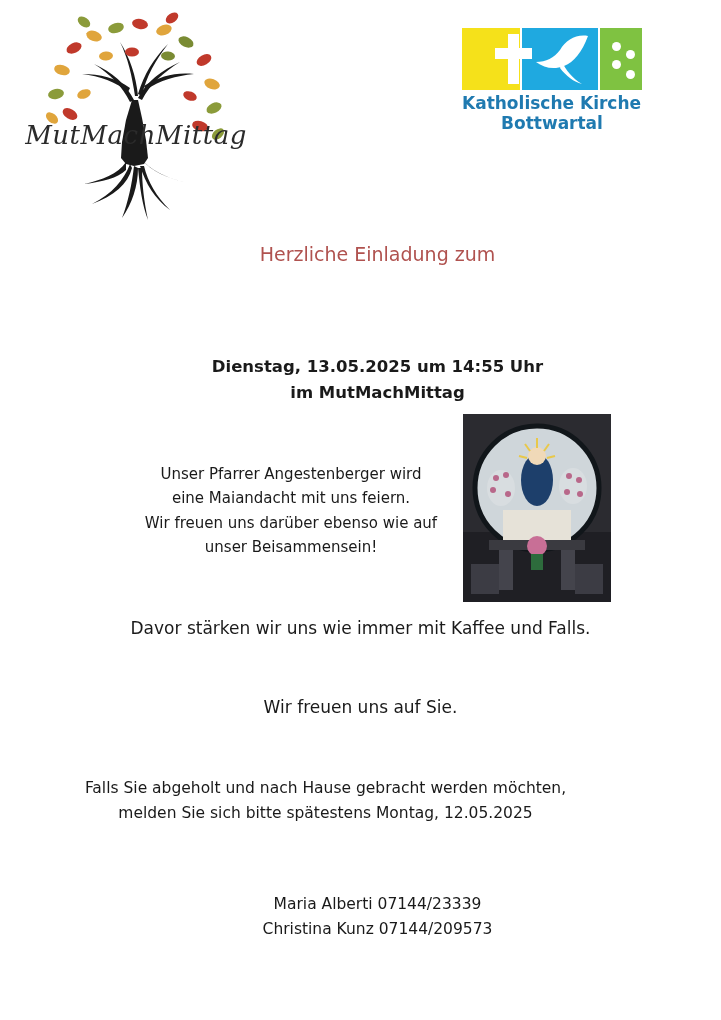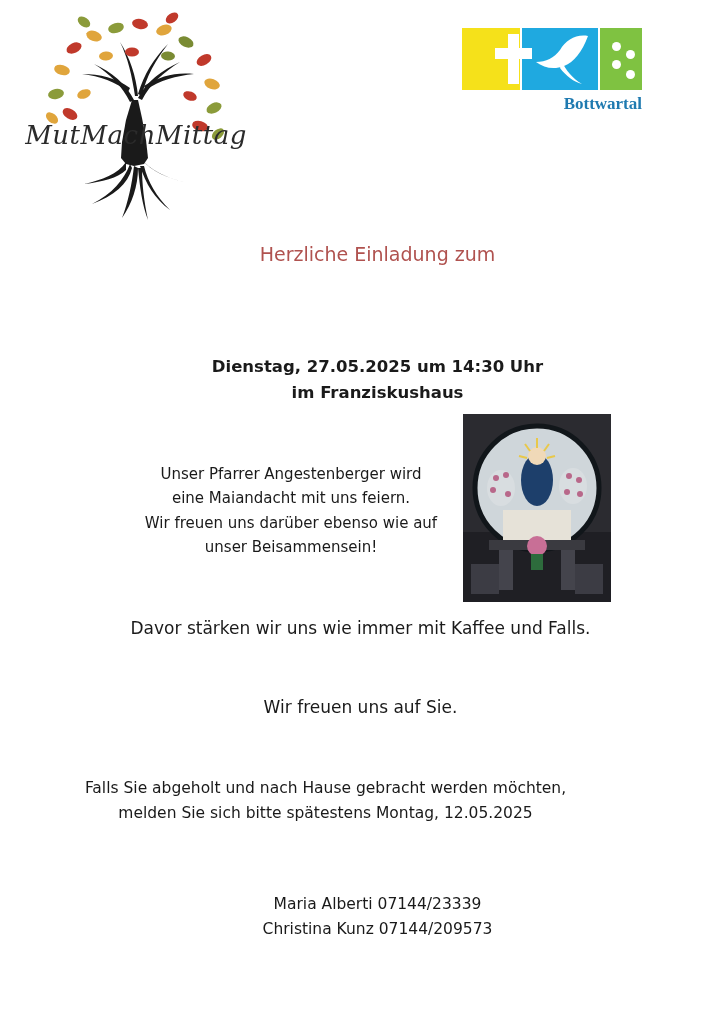--- a/index.html
+++ b/index.html
@@ -82,21 +82,21 @@
     left: 0;
     top: 66px;
     width: 180px;
     font-family: "DejaVu Sans", sans-serif;
     font-size: 17px;
     font-weight: bold;
     color: #1f7ab0;
     line-height: 1.15;
   }
   .kk-text .line1 { text-align: left; }
-  .kk-text .line2 { text-align: right; font-family: Liberation Serif, serif; }
+  .kk-text .line2 { text-align: center; }
 
   
   .invite-title {
     position: absolute;
     left: 0;
     top: 240px;
     width: 721px;
     text-align: center;
     color: #b0524f;
     font-size: 19px;
@@ -234,31 +234,32 @@
     <svg style="position:absolute;left:60px;top:0;width:76px;height:62px" viewBox="0 0 76 62">
       <path d="M66 8 C54 6 44 12 38 22 C32 30 24 34 14 34 C22 40 32 42 42 38 C52 34 60 24 66 8 Z" fill="#ffffff"></path>
       <path d="M40 34 C44 42 50 50 60 56 C52 54 44 48 38 40 Z" fill="#ffffff"></path>
     </svg>
     <div class="kk-dot" style="left:150px; top:14px;"></div>
     <div class="kk-dot" style="left:164px; top:22px;"></div>
     <div class="kk-dot" style="left:150px; top:32px;"></div>
     <div class="kk-dot" style="left:164px; top:42px;"></div>
   </div>
   <div class="kk-text">
+    <div class="line1">Katholische Kirche</div>
     <div class="line2">Bottwartal</div>
   </div>
 </div>
 
 <div class="invite-title">
   <span class="line">Herzliche Einladung zum</span>
 </div>
 
 <div class="event-line">
-  <span class="line">Dienstag, 27.05.2025 um 14:30 Uhr</span>
-  <span class="line">im Franziskushaus</span>
+  <span class="line">Dienstag, 13.05.2025 um 14:55 Uhr</span>
+  <span class="line">im MutMachMittag</span>
 </div>
 
 <div class="photo">
   <svg viewBox="0 0 148 188" xmlns="http://www.w3.org/2000/svg">
     <rect x="0" y="0" width="148" height="188" fill="#2b2b30"></rect>
     <rect x="0" y="118" width="148" height="70" fill="#1f1f24"></rect>
     <circle cx="74" cy="74" r="62" fill="#cfd6da"></circle>
     <circle cx="74" cy="74" r="62" fill="none" stroke="#11161a" stroke-width="5"></circle>
     <rect x="40" y="96" width="68" height="30" fill="#e6e2d8"></rect>
     <ellipse cx="74" cy="66" rx="16" ry="26" fill="#1d3f6b"></ellipse>

